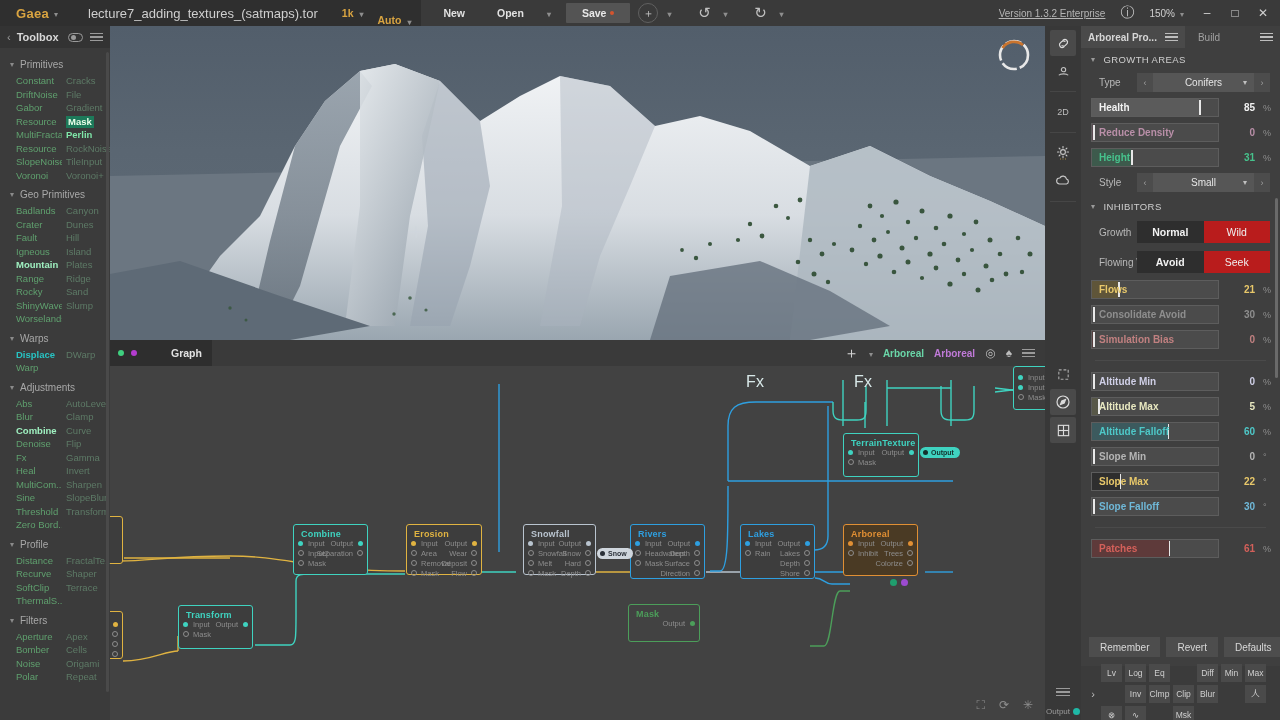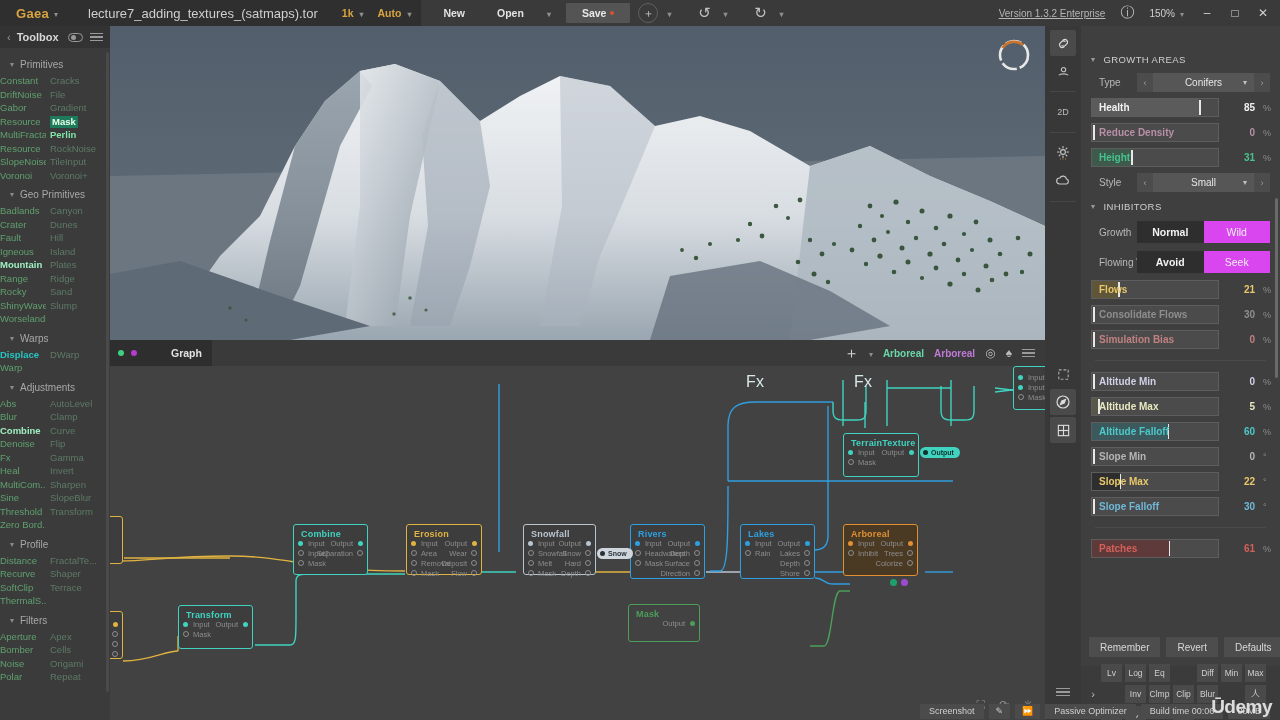--- a/index.html
+++ b/index.html
@@ -26,21 +26,21 @@
   .caret { font-size: 8px; color: #8e8e8e; transform: translateY(1px); }
   .tb-file {
     height: 26px; background: #2f2f2f; display: flex; align-items: center;
     padding: 0 14px; color: #cfcfcf; font-size: 13px;
   }
   .tb-res {
     height: 26px; background: #2f2f2f; display: flex; align-items: center;
     gap: 6px; padding: 0 10px; color: #d9a441; font-size: 10.5px; font-weight: bold;
   }
   .tb-auto {
-    height: 26px; background: #2f2f2f; display: flex; align-items: center;
+    height: 26px; background: #2f2f2f; display: flex; align-items: flex-end;
     gap: 6px; padding: 0 10px 0 4px; color: #d9a441; font-size: 10.5px; font-weight: bold;
   }
   .tb-gap { width: 6px; height: 26px; background: #3a3a3a; }
   .tb-btn {
     height: 26px; background: #3a3a3a; display: flex; align-items: center;
     padding: 0 16px; color: #e2e2e2; font-size: 10.5px; font-weight: bold;
   }
   .tb-btn.sm { padding: 0 7px; }
   .tb-save {
     height: 20px; background: #545454; display: flex; align-items: center; gap: 4px;
@@ -73,21 +73,21 @@
   .pill::after{content:"";position:absolute;width:5px;height:5px;border-radius:50%;background:#9a9a9a;top:1px;left:1.5px;}
   .hamb { width: 13px; display:flex; flex-direction:column; gap:2px;}
   .hamb i { display:block; height:1.5px; background:#9a9a9a;}
   .tbx-body { position: absolute; top:22px; left:0; width:110px; height:672px; background:#3b3b3b; padding: 4px 0 0 0;}
   .tbx-scroll { position:absolute; right:1px; top:4px; width:3px; height:640px; background:#4a4a4a; border-radius:2px;}
   .sec-title {
     display:flex; align-items:center; gap:6px; padding: 7px 0 5px 10px;
     color:#a8a8a8; font-size: 10px;
   }
   .sec-title .chev { color:#8a8a8a; font-size: 8px; }
-  .grid2 { display: grid; grid-template-columns: 46px 50px; column-gap: 4px; row-gap: 1px; padding-left: 0;}
+  .grid2 { display: grid; grid-template-columns: 46px 50px; column-gap: 4px; row-gap: 1px; padding-left: 16px;}
   .item { font-size: 9.5px; line-height: 12.5px; white-space: nowrap; overflow: hidden; }
   .c-green { color: #5fa06e; }
   .c-dim   { color: #5d7a66; }
   .hl-mask { background: #1d7a5a; color: #eaffea; font-weight: bold; padding: 0 2px; display:inline-block;}
   .hl-perlin { color: #7fe6a8; font-weight: bold; }
   .hl-bold { color: #9ff0c0; font-weight: bold; }
   .hl-cyan { color: #27c3c3; font-weight: bold; }
 
   
   .viewport { position:absolute; top:26px; left:110px; width:935px; height:314px; overflow:hidden; background:#4a5560;}
@@ -121,21 +121,21 @@
   .grp .chev { font-size:8px; color:#9a9a9a;}
   .rowsel { display:flex; align-items:center; padding: 3px 10px 3px 0; }
   .rowsel .lbl { width:56px; padding-left:18px; font-size:10px; color:#b9b9b9;}
   .arrowbox { width:16px; height:19px; background:#4c4c4c; display:flex; align-items:center; justify-content:center; color:#9f9f9f; font-size:9px;}
   .combo { flex:1; height:19px; background:#565656; display:flex; align-items:center; justify-content:center; position:relative; font-size:10px; color:#e6e6e6;}
   .combo .cv { }
   .combo .dn { position:absolute; right:7px; font-size:8px; color:#c0c0c0;}
   .seg { display:flex; align-items:center; padding:4px 10px 4px 0;}
   .seg .lbl { width:56px; padding-left:18px; font-size:10px; color:#b9b9b9; white-space:nowrap; overflow:hidden;}
   .segbtns { flex:1; display:flex; height:22px;}
-  .segb { flex:1; display:flex; align-items:center; justify-content:center; font-size:10.5px; background:#d946ef; color:#efefef;}
+  .segb { flex:1; display:flex; align-items:center; justify-content:center; font-size:10.5px; background:#b91c1c; color:#efefef;}
   .segb.on { background:#2e2e2e; color:#f2f2f2; font-weight:bold;}
   .slider { display:flex; align-items:center; padding: 3px 8px 3px 10px; gap:6px;}
   .track { flex:1; height:19px; background:#4b4b4b; border:1px solid #5d5d5d; position:relative; overflow:hidden;}
   .track .fill { position:absolute; left:0; top:0; bottom:0; }
   .track .cur { position:absolute; top:1px; bottom:1px; width:1.5px; background:#e8e8e8;}
   .track .tl { position:absolute; left:7px; top:3px; font-size:10px; font-weight:bold; white-space:nowrap;}
   .sval { width:30px; text-align:right; font-size:10px; font-weight:bold;}
   .sunit { width:11px; font-size:9px; color:#8e8e8e; padding-left:2px;}
   .hr { height:1px; background:#4a4a4a; margin:8px 14px;}
   .props-scroll { position:absolute; right:2px; top:150px; width:3px; height:180px; background:#6a6a6a; border-radius:2px;}
@@ -531,20 +531,40 @@
           <i></i>
         </span>
     </div>
     <div class="is-out">
       <span>Output</span>
       <span class="dot-teal"></span>
     </div>
   </div>
 
   <div class="props">
+    <div class="props-tabs">
+      <div class="ptab active">
+        <span>Arboreal Pro...</span>
+        <span class="hamb">
+            <i></i>
+            <i></i>
+            <i></i>
+          </span>
+      </div>
+      <div class="ptab build" style="margin-left:6px;">
+        <span>Build</span>
+      </div>
+      <div class="ptab" style="margin-left:auto;">
+        <span class="hamb">
+            <i></i>
+            <i></i>
+            <i></i>
+          </span>
+      </div>
+    </div>
     <div class="props-body">
       <div id="props-groups">
           <div class="grp">
             <span class="chev">▾</span>
             <span>GROWTH AREAS</span>
           </div>
           <div class="rowsel">
             <span class="lbl">Type</span>
             <span class="arrowbox">‹</span>
             <span class="combo">
@@ -613,21 +633,21 @@
               <span class="cur" style="left:21%;"></span>
               <span class="tl" style="color:#e8c86a;">Flows</span>
             </span>
             <span class="sval" style="color:#e8c86a;">21</span>
             <span class="sunit">%</span>
           </div>
           <div class="slider">
             <span class="track">
               <span class="fill" style="width:1%;background:#4b4b4b;"></span>
               <span class="cur" style="left:1%;"></span>
-              <span class="tl" style="color:#8e8e8e;">Consolidate Flows</span>
+              <span class="tl" style="color:#8e8e8e;">Consolidate Avoid</span>
             </span>
             <span class="sval" style="color:#8e8e8e;">30</span>
             <span class="sunit">%</span>
           </div>
           <div class="slider">
             <span class="track">
               <span class="fill" style="width:1%;background:#553e3e;"></span>
               <span class="cur" style="left:1%;"></span>
               <span class="tl" style="color:#c08080;">Simulation Bias</span>
             </span>
@@ -1008,23 +1028,14 @@
         </div>
 
       <div class="gbottom">
         <span>⛶</span>
         <span>⟳</span>
         <span>✳</span>
       </div>
     </div>
   </div>
 
-  <div class="sbar">
-    <div class="sb">Screenshot</div>
-    <div class="sb" style="padding:0 7px;">✎</div>
-    <div class="sb" style="padding:0 7px;">⏩</div>
-    <div class="sb">Passive Optimizer</div>
-    <div class="sb">Build time 00:06</div>
-    <div class="sb">00MB</div>
-    <div class="udemy">Ūdemy</div>
-  </div>
 
 </div>
 
 </body></html>

